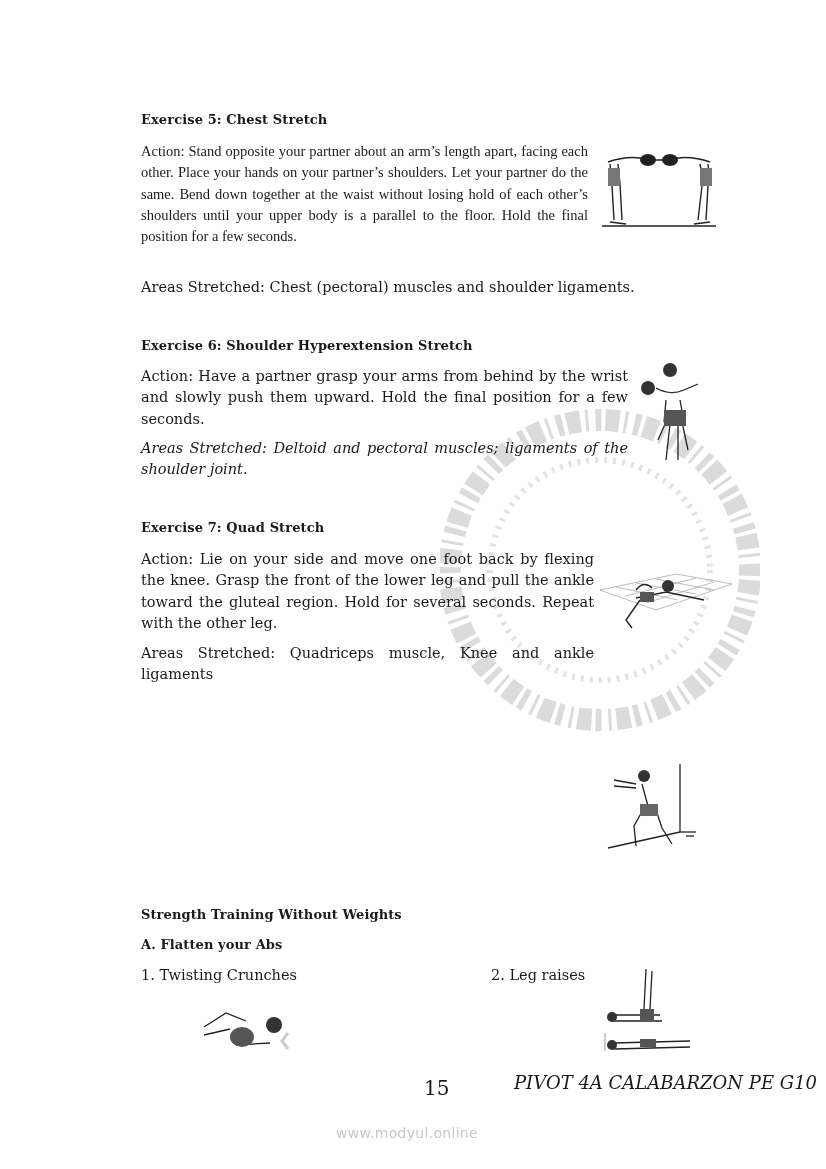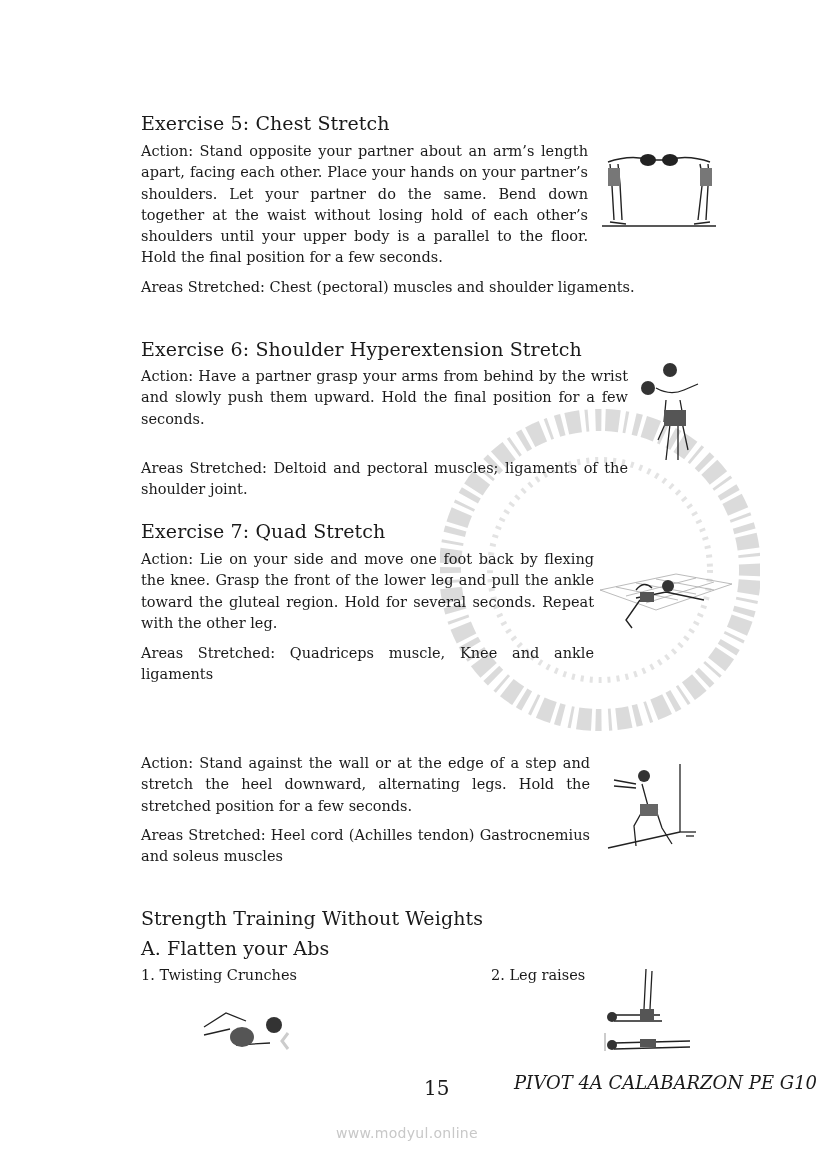--- a/index.html
+++ b/index.html
@@ -1,58 +1,58 @@
 <!DOCTYPE html>
 <html><head>
 <meta charset="utf-8">
 <style>
   html, body { margin:0; padding:0; background:#ffffff; }
   body { width:826px; height:1169px; position:relative; overflow:hidden;
          font-family: "DejaVu Serif", "Liberation Serif", serif; color:#1a1a1a; }
   .page { position:absolute; left:0; top:0; width:826px; height:1169px; }
   .watermark { position:absolute; left:440px; top:380px; width:320px; height:380px; opacity:0.35; }
-  .h { position:absolute; left:141px; font-weight:normal; font-size:19px; letter-spacing:0.1px; }
+  .h { position:absolute; left:141px; font-weight:bold; font-size:13px; letter-spacing:0.1px; }
   .p { position:absolute; left:141px; font-size:14.5px; line-height:21.3px; text-align:justify; }
   .fig { position:absolute; }
   .footer-page { position:absolute; left:424px; top:1076px; font-size:20px; }
   .footer-title { position:absolute; left:514px; top:1072px; font-size:18px; font-style:italic; }
   .site { position:absolute; left:336px; top:1125px; font-family:"DejaVu Sans", sans-serif; font-size:14px; color:#c8c8c8; letter-spacing:0.3px; }
 </style>
 </head>
 <body>
 
 <div class="page">
 
   <svg class="watermark" viewBox="0 0 320 380">
     <circle cx="160" cy="190" r="150" fill="none" stroke="#9a9a9a" stroke-width="22" stroke-dasharray="6 4 14 5 3 7"></circle>
     <circle cx="160" cy="190" r="110" fill="none" stroke="#b0b0b0" stroke-width="6" stroke-dasharray="3 6"></circle>
   </svg>
 
   <div class="h" style="top:112px;">Exercise 5: Chest Stretch</div>
-  <div class="p" style="top:141px; width:447px;">Action: Stand opposite your partner about an arm’s length apart, facing each other. Place your hands on your partner’s shoulders. Let your partner do the same. Bend down together at the waist without losing hold of each other’s shoulders until your upper body is a parallel to the floor. Hold the final position for a few seconds.</div>
+  <div class="p" style="top:141px; width:447px;font-family:Liberation Serif, serif;">Action: Stand opposite your partner about an arm’s length apart, facing each other. Place your hands on your partner’s shoulders. Let your partner do the same. Bend down together at the waist without losing hold of each other’s shoulders until your upper body is a parallel to the floor. Hold the final position for a few seconds.</div>
   <div class="p" style="top:277px; width:520px;">Areas Stretched: Chest (pectoral) muscles and shoulder ligaments.</div>
   <svg class="fig" style="left:600px; top:150px;" width="118" height="80" viewBox="0 0 118 80">
     <g fill="none" stroke="#222" stroke-width="1.4">
       <path d="M8 12 Q30 4 52 10 L66 10 Q88 4 110 12"></path>
       <path d="M10 14 L12 36 M18 14 L20 34"></path>
       <path d="M12 36 L14 70 M20 34 L22 70"></path>
       <path d="M100 14 L104 36 M108 14 L110 36"></path>
       <path d="M102 36 L98 70 M108 36 L106 70"></path>
       <path d="M10 72 L26 74 M94 74 L110 72"></path>
       <line x1="2" y1="76" x2="116" y2="76"></line>
     </g>
     <ellipse cx="48" cy="10" rx="8" ry="6" fill="#222"></ellipse>
     <ellipse cx="70" cy="10" rx="8" ry="6" fill="#222"></ellipse>
     <rect x="8" y="18" width="12" height="18" fill="#777"></rect>
     <rect x="100" y="18" width="12" height="18" fill="#777"></rect>
   </svg>
 
   <div class="h" style="top:338px;">Exercise 6: Shoulder Hyperextension Stretch</div>
   <div class="p" style="top:366px; width:487px;">Action: Have a partner grasp your arms from behind by the wrist and slowly push them upward. Hold the final position for a few seconds.</div>
-  <div class="p" style="top:458px; width:487px;">Areas Stretched: Deltoid and pectoral muscles; ligaments of the shoulder joint.</div>
+  <div class="p" style="top:438px; width:487px;font-style:italic;">Areas Stretched: Deltoid and pectoral muscles; ligaments of the shoulder joint.</div>
   <svg class="fig" style="left:636px; top:360px;" width="70" height="110" viewBox="0 0 70 110">
     <g fill="none" stroke="#222" stroke-width="1.3">
       <path d="M20 28 Q34 36 48 30 L62 24"></path>
       <path d="M30 40 L28 62 M44 40 L48 62"></path>
       <path d="M30 62 L22 80 M46 62 L52 90"></path>
       <path d="M34 64 L30 100 M42 64 L42 100"></path>
     </g>
     <circle cx="34" cy="10" r="7" fill="#333"></circle>
     <circle cx="12" cy="28" r="7" fill="#333"></circle>
     <rect x="28" y="50" width="22" height="16" fill="#555"></rect>
@@ -69,22 +69,20 @@
     </g>
     <g fill="none" stroke="#222" stroke-width="1.4">
       <path d="M40 28 L70 22 L108 30"></path>
       <path d="M44 30 L30 50 L36 58"></path>
       <path d="M56 18 Q48 10 40 20"></path>
     </g>
     <circle cx="72" cy="16" r="6" fill="#333"></circle>
     <rect x="44" y="22" width="14" height="10" fill="#555"></rect>
   </svg>
 
-  <div class="p" style="top:753px; width:449px;">Action: Stand against the wall or at the edge of a step and stretch the heel downward, alternating legs. Hold the stretched position for a few seconds.</div>
-  <div class="p" style="top:825px; width:449px;">Areas Stretched: Heel cord (Achilles tendon) Gastrocnemius and soleus muscles</div>
   <svg class="fig" style="left:606px; top:760px;" width="92" height="92" viewBox="0 0 92 92">
     <g fill="none" stroke="#222" stroke-width="1.3">
       <line x1="74" y1="4" x2="74" y2="72"></line>
       <line x1="74" y1="72" x2="90" y2="72"></line>
       <line x1="2" y1="88" x2="74" y2="72"></line>
       <path d="M8 20 L30 24 M8 26 L30 28"></path>
       <path d="M36 24 L42 46 L52 50"></path>
       <path d="M38 48 L28 66 L30 86 M50 50 L56 68 L66 84"></path>
       <path d="M80 76 L88 76"></path>
     </g>

